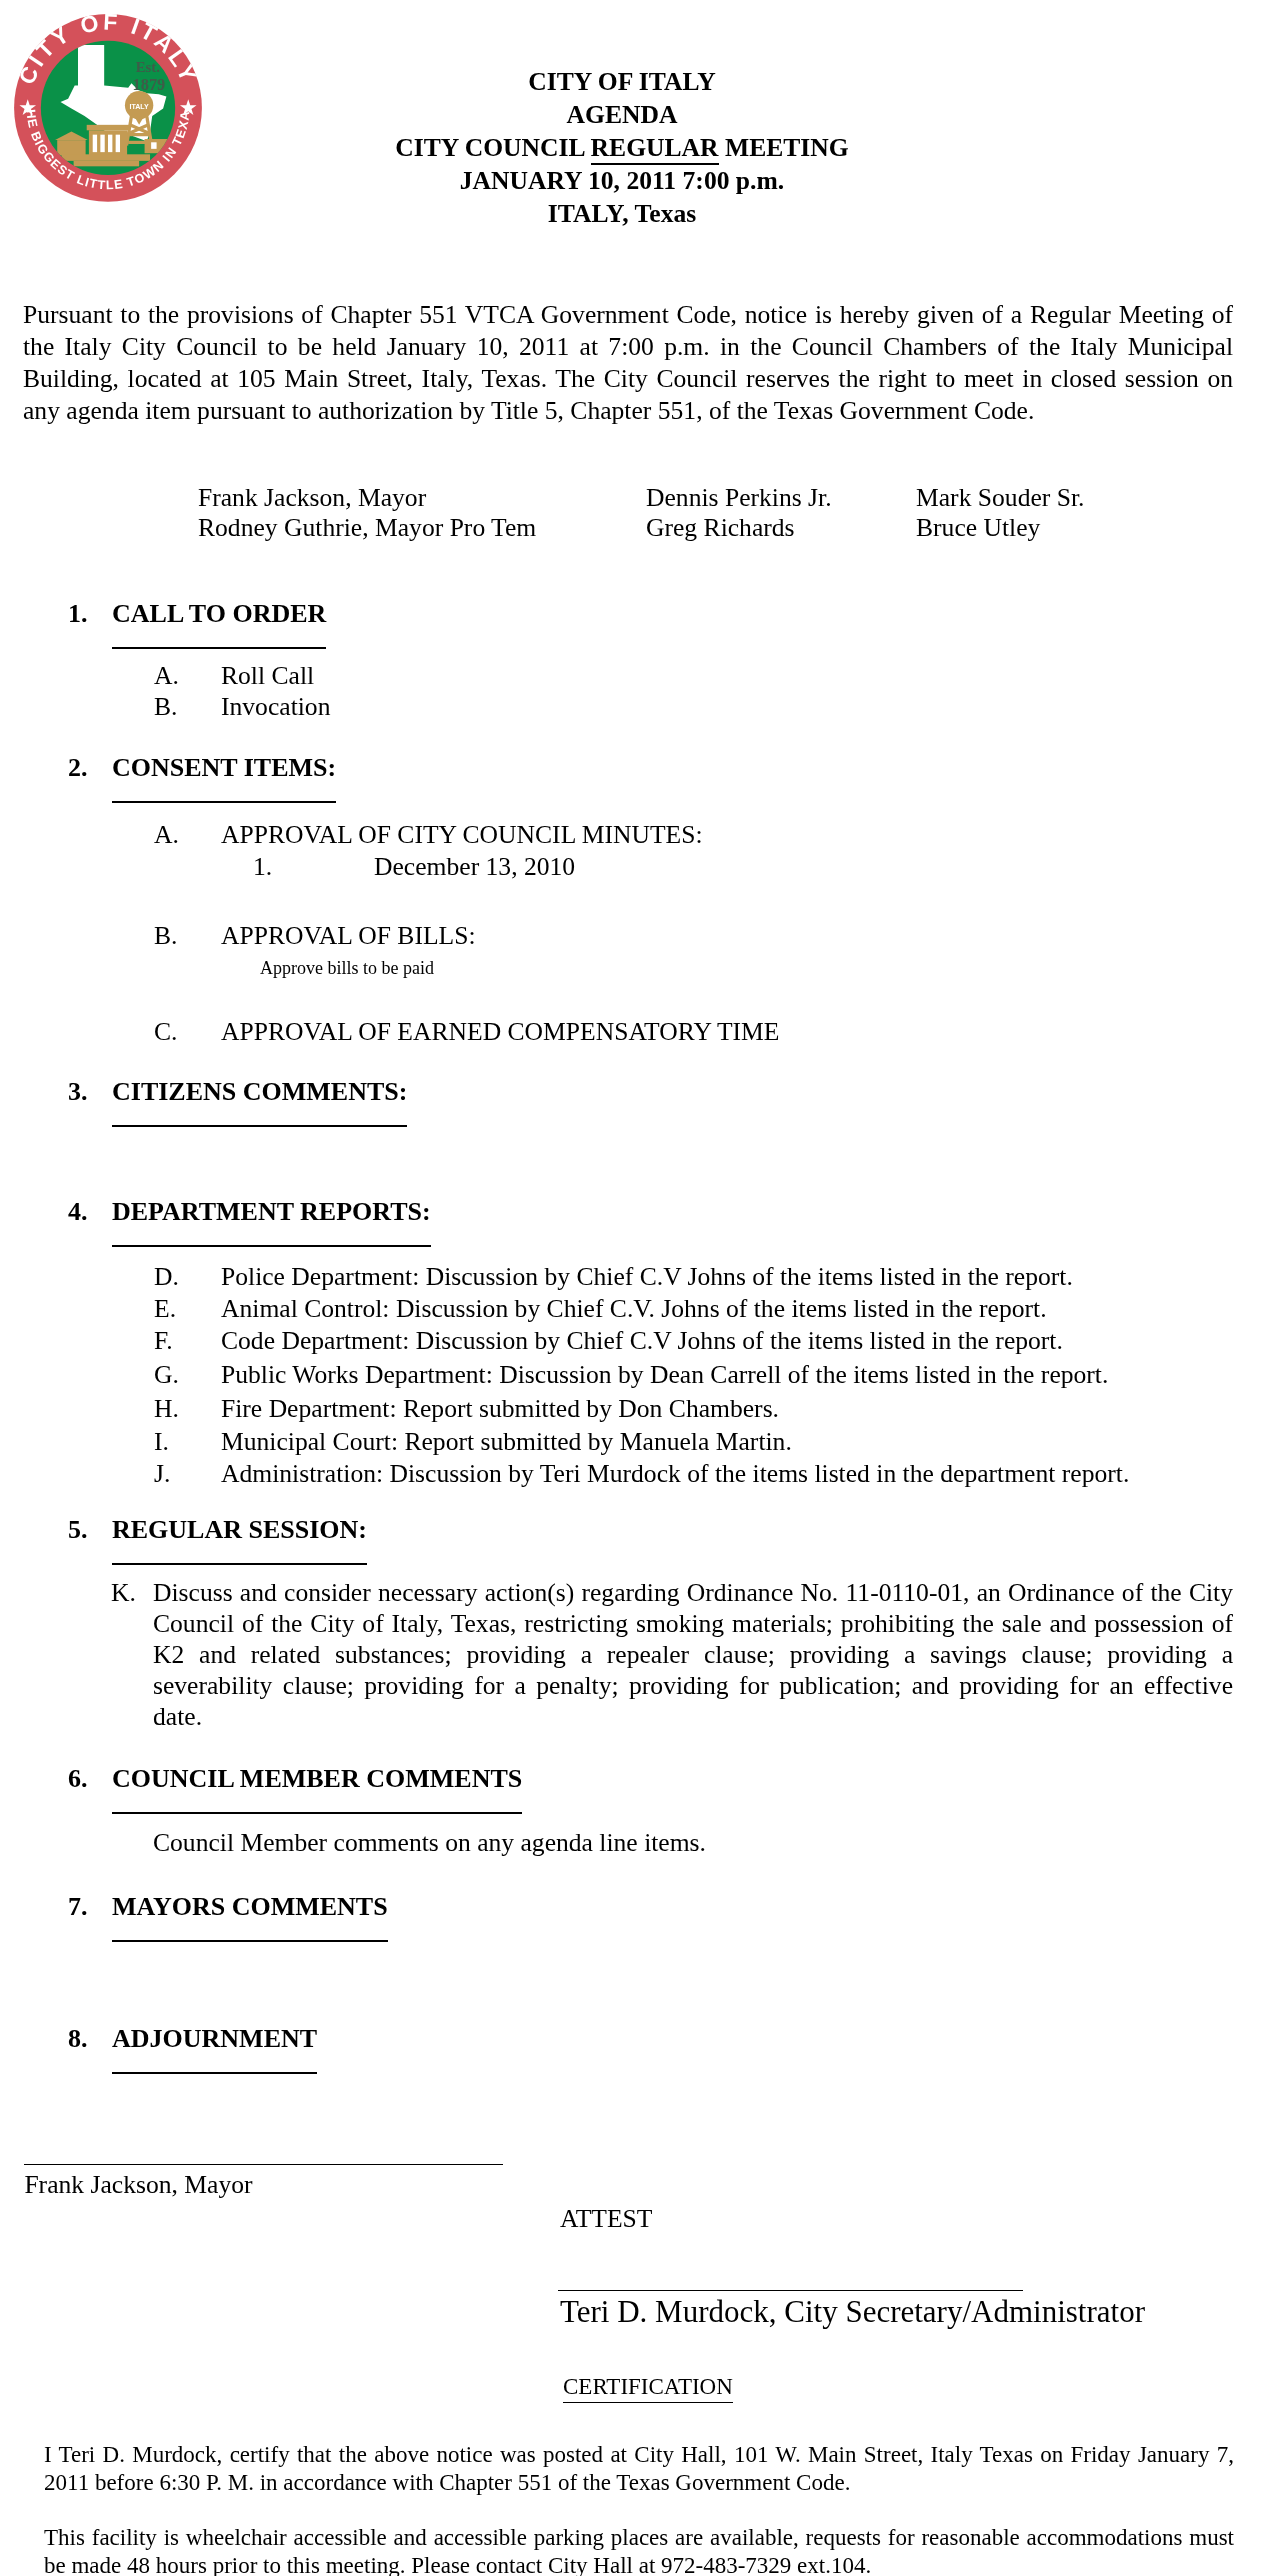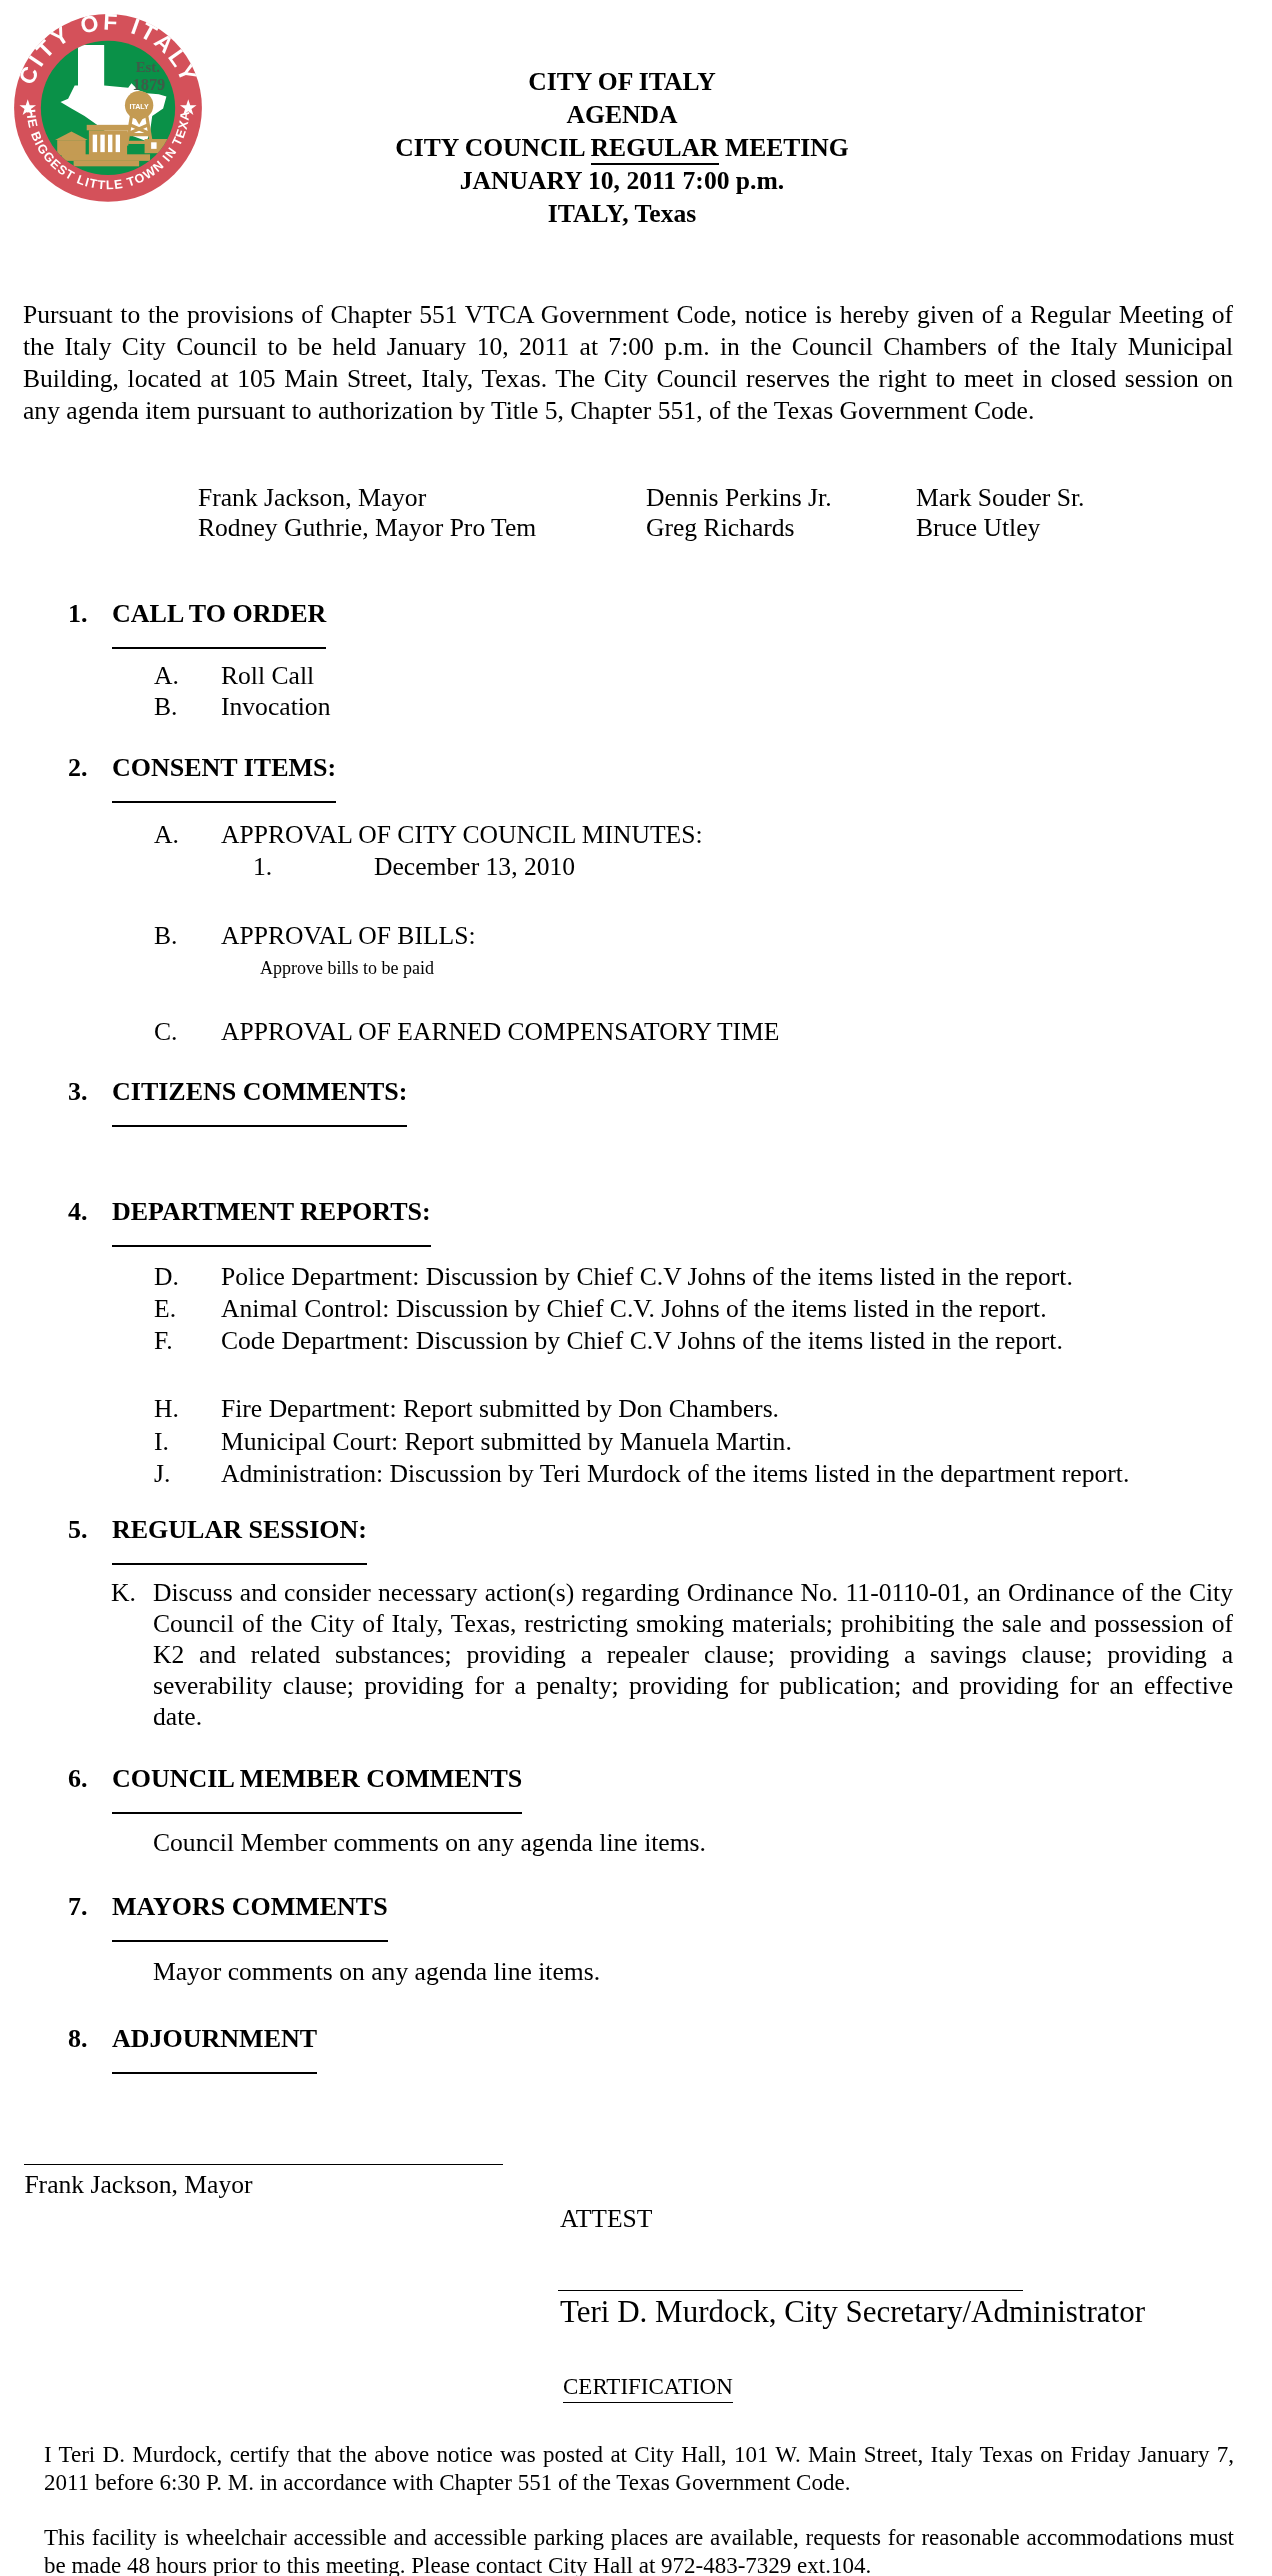--- a/index.html
+++ b/index.html
@@ -179,20 +179,23 @@
   </div>
   <div class="sub-item" style="top:1261px">
     <span class="letter">D.</span><span>Police Department:  Discussion by Chief C.V Johns of the items listed in the report.</span>
   </div>
   <div class="sub-item" style="top:1293px">
     <span class="letter">E.</span><span>Animal Control:  Discussion by Chief C.V. Johns of the items listed in the report.</span>
   </div>
   <div class="sub-item" style="top:1325px">
     <span class="letter">F.</span><span>Code Department:  Discussion by Chief C.V Johns of the items listed in the report.</span>
   </div>
+  <div class="sub-item" style="top:1359px">
+    <span class="letter">G.</span><span>Public Works Department: Discussion by Dean Carrell of the items listed in the report.</span>
+  </div>
   <div class="sub-item" style="top:1393px">
     <span class="letter">H.</span><span>Fire Department:  Report submitted by Don Chambers.</span>
   </div>
   <div class="sub-item" style="top:1426px">
     <span class="letter">I.</span><span>Municipal Court: Report submitted by Manuela Martin.</span>
   </div>
   <div class="sub-item" style="top:1458px">
     <span class="letter">J.</span><span>Administration:  Discussion by Teri Murdock of the items listed in the department report.</span>
   </div>
 
@@ -205,21 +208,20 @@
   </div>
 
   <div class="sec-heading" style="top:1763px">
     <span class="num">6.</span><span class="label">COUNCIL MEMBER COMMENTS</span>
   </div>
   <div class="body-line" style="top:1827px">Council Member comments on any agenda line items.</div>
 
   <div class="sec-heading" style="top:1891px">
     <span class="num">7.</span><span class="label">MAYORS COMMENTS</span>
   </div>
-  <div class="body-line" style="top:1956px">Mayor comments on any agenda line items.</div>
 
   <div class="sec-heading" style="top:2023px">
     <span class="num">8.</span><span class="label">ADJOURNMENT</span>
   </div>
 
   <div class="sig-line sig-line-1"></div>
   <div class="mayor-name">Frank Jackson, Mayor</div>
 
   <div class="attest">ATTEST</div>
   <div class="sig-line sig-line-2"></div>

